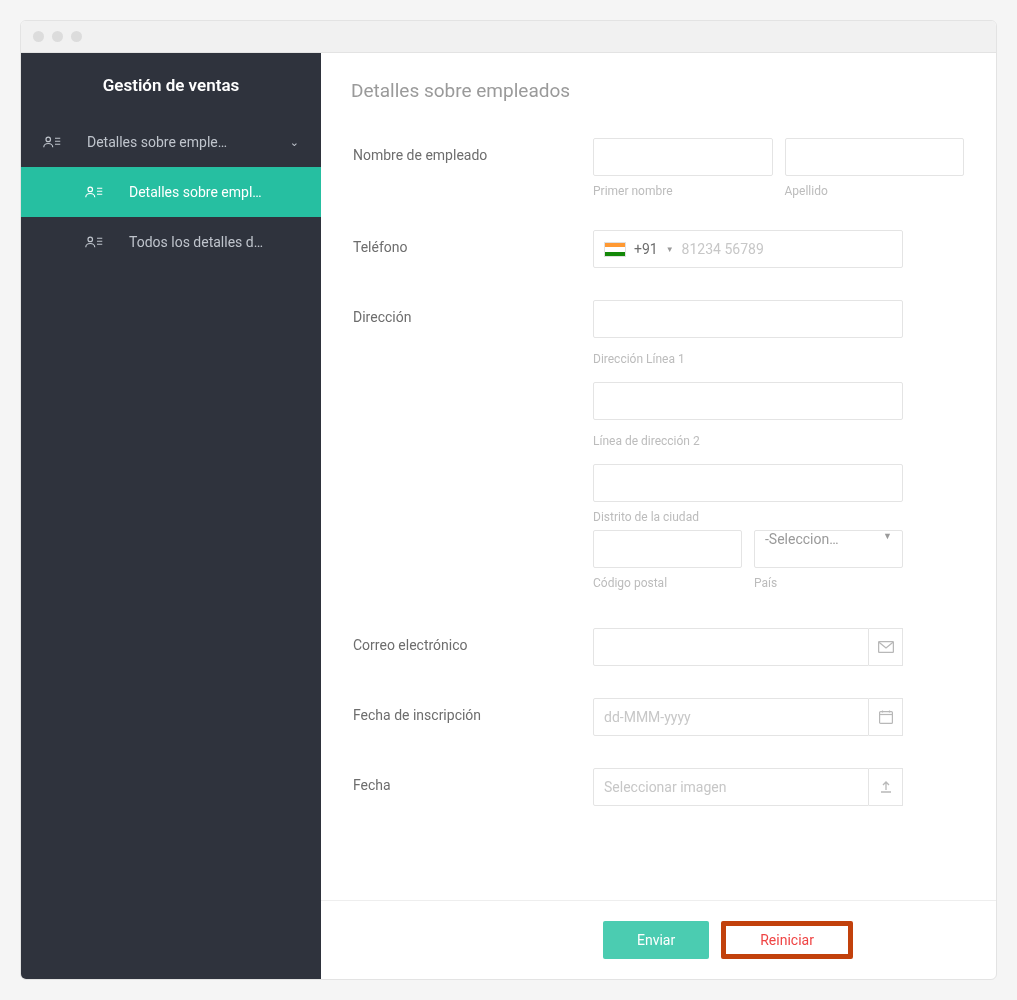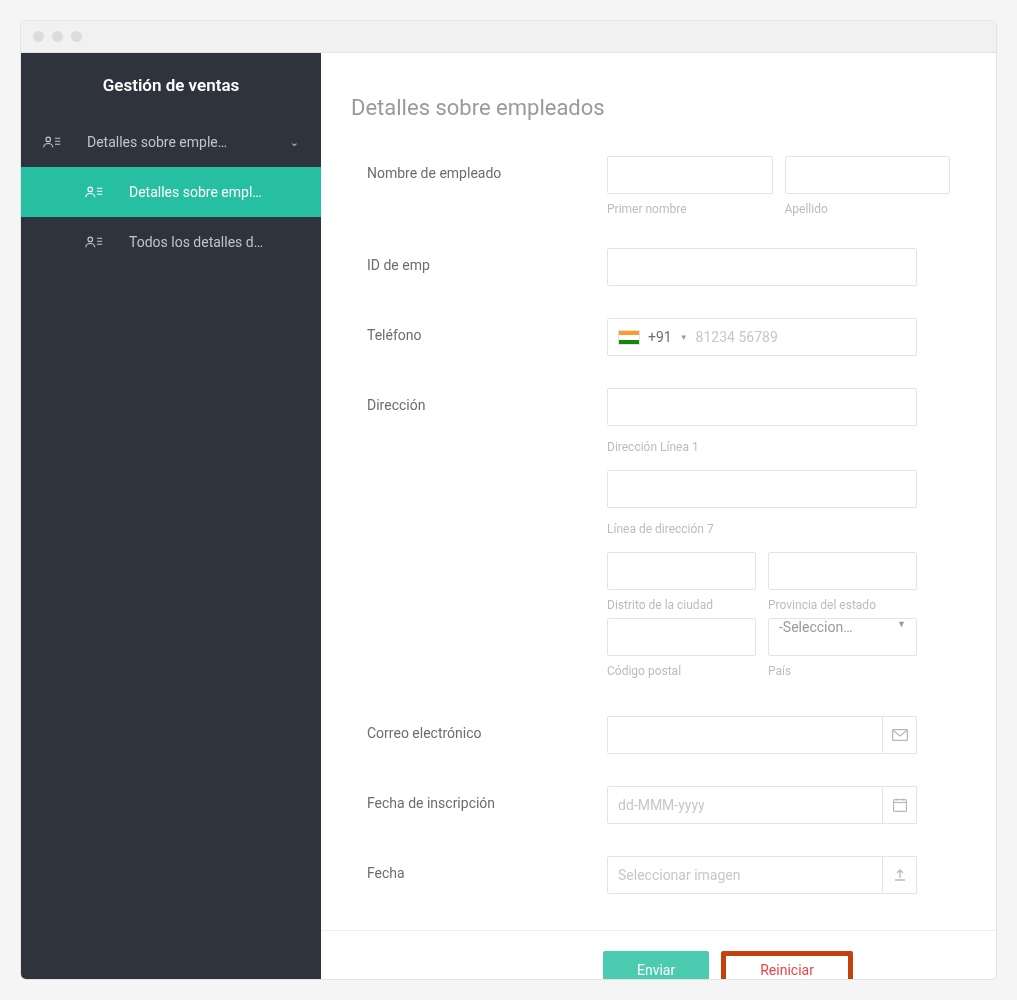--- a/index.html
+++ b/index.html
@@ -10,22 +10,22 @@
 .body{flex:1;display:flex;min-height:0}
 .sidebar{width:300px;background:#2f333d;color:#fff;display:flex;flex-direction:column;flex-shrink:0}
 .sidebar-title{font-size:17px;font-weight:600;text-align:center;padding:22px 24px;color:#fff}
 .nav-item{display:flex;align-items:center;height:50px;padding:0 22px;color:#bfc4cc;font-size:14px;cursor:pointer;gap:26px}
 .nav-item.sub{padding-left:64px}
 .nav-item.active{background:#26bfa1;color:#fff}
 .nav-item .label{flex:1;white-space:nowrap;overflow:hidden;text-overflow:ellipsis}
 .nav-item .chev{font-size:11px;color:#bfc4cc}
 .icon-users{width:18px;height:14px;display:inline-block;flex-shrink:0}
 .main{flex:1;display:flex;flex-direction:column;overflow:auto}
-.page-title{font-size:22px;color:#9a9a9a;font-weight:400;padding:42px 30px 10px}
-.form{padding:10px 46px 20px;flex:1}
+.page-title{font-size:19px;color:#9a9a9a;font-weight:400;padding:26px 30px 10px}
+.form{padding:10px 32px 20px;flex:1}
 .row{display:flex;padding:16px 0;align-items:flex-start}
 .row .lab{width:240px;color:#6d6d6d;font-size:14px;padding-top:9px;flex-shrink:0}
 .row .ctl{flex:1;max-width:410px}
 .two{display:flex;gap:12px}
 .two>div{flex:1}
 input.txt,.sel,.fakei{width:100%;height:38px;border:1px solid #e4e4e4;border-radius:2px;padding:0 10px;font-size:14px;color:#333;background:#fff}
 input.txt::placeholder,.ph{color:#c7c7c7}
 .sub-lab{font-size:12px;color:#bcbcbc;margin-top:8px}
 .phone{display:flex;align-items:center;height:38px;border:1px solid #e4e4e4;border-radius:2px;background:#fff;padding:0 10px;gap:8px}
 .flag{width:22px;height:15px;display:inline-block;background:linear-gradient(#ff9933 0 33%,#fff 33% 66%,#138808 66% 100%);border:1px solid #e0e0e0;flex-shrink:0}
@@ -114,54 +114,44 @@
                 <div class="sub-lab">Primer nombre</div>
               </div>
               <div>
                 <input class="txt" value="" style="">
                 <div class="sub-lab">Apellido</div>
               </div>
             </div>
           </div>
         </div>
 
-        <div class="row">
-          <div class="lab">ID de emp</div>
-          <div class="ctl" style="max-width:310px">
-            <input class="txt" value="" style="">
-          </div>
-        </div>
 
         <div class="row">
           <div class="lab">Teléfono</div>
           <div class="ctl" style="max-width:310px">
             <div class="phone">
               <span class="flag"></span>
               <span class="cc">+91</span>
               <span class="tri">▼</span>
               <input placeholder="81234 56789" style="">
             </div>
           </div>
         </div>
 
         <div class="row">
           <div class="lab">Dirección</div>
           <div class="ctl stack" style="max-width:310px">
             <input class="txt" value="" style="">
             <div class="sub-lab">Dirección Línea 1</div>
             <input class="txt" value="" style="">
-            <div class="sub-lab">Línea de dirección 7</div>
+            <div class="sub-lab">Línea de dirección 2</div>
             <div class="two">
               <div>
                 <input class="txt" value="" style="">
                 <div class="sub-lab">Distrito de la ciudad</div>
-              </div>
-              <div>
-                <input class="txt" value="" style="">
-                <div class="sub-lab">Provincia del estado</div>
               </div>
             </div>
             <div class="two">
               <div>
                 <input class="txt" value="" style="">
                 <div class="sub-lab">Código postal</div>
               </div>
               <div>
                 <div class="sel">
                   <span>-Seleccion…</span>

